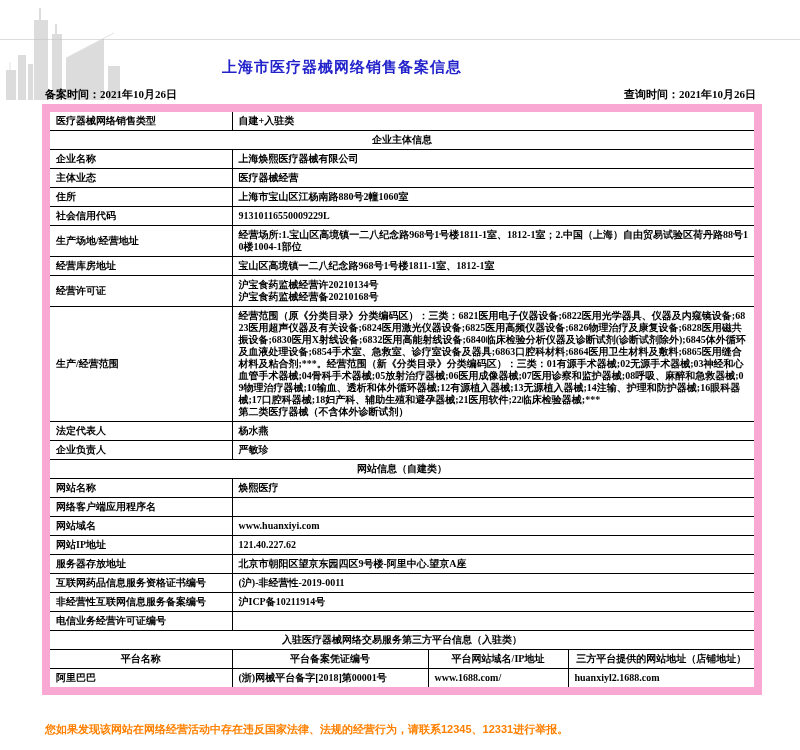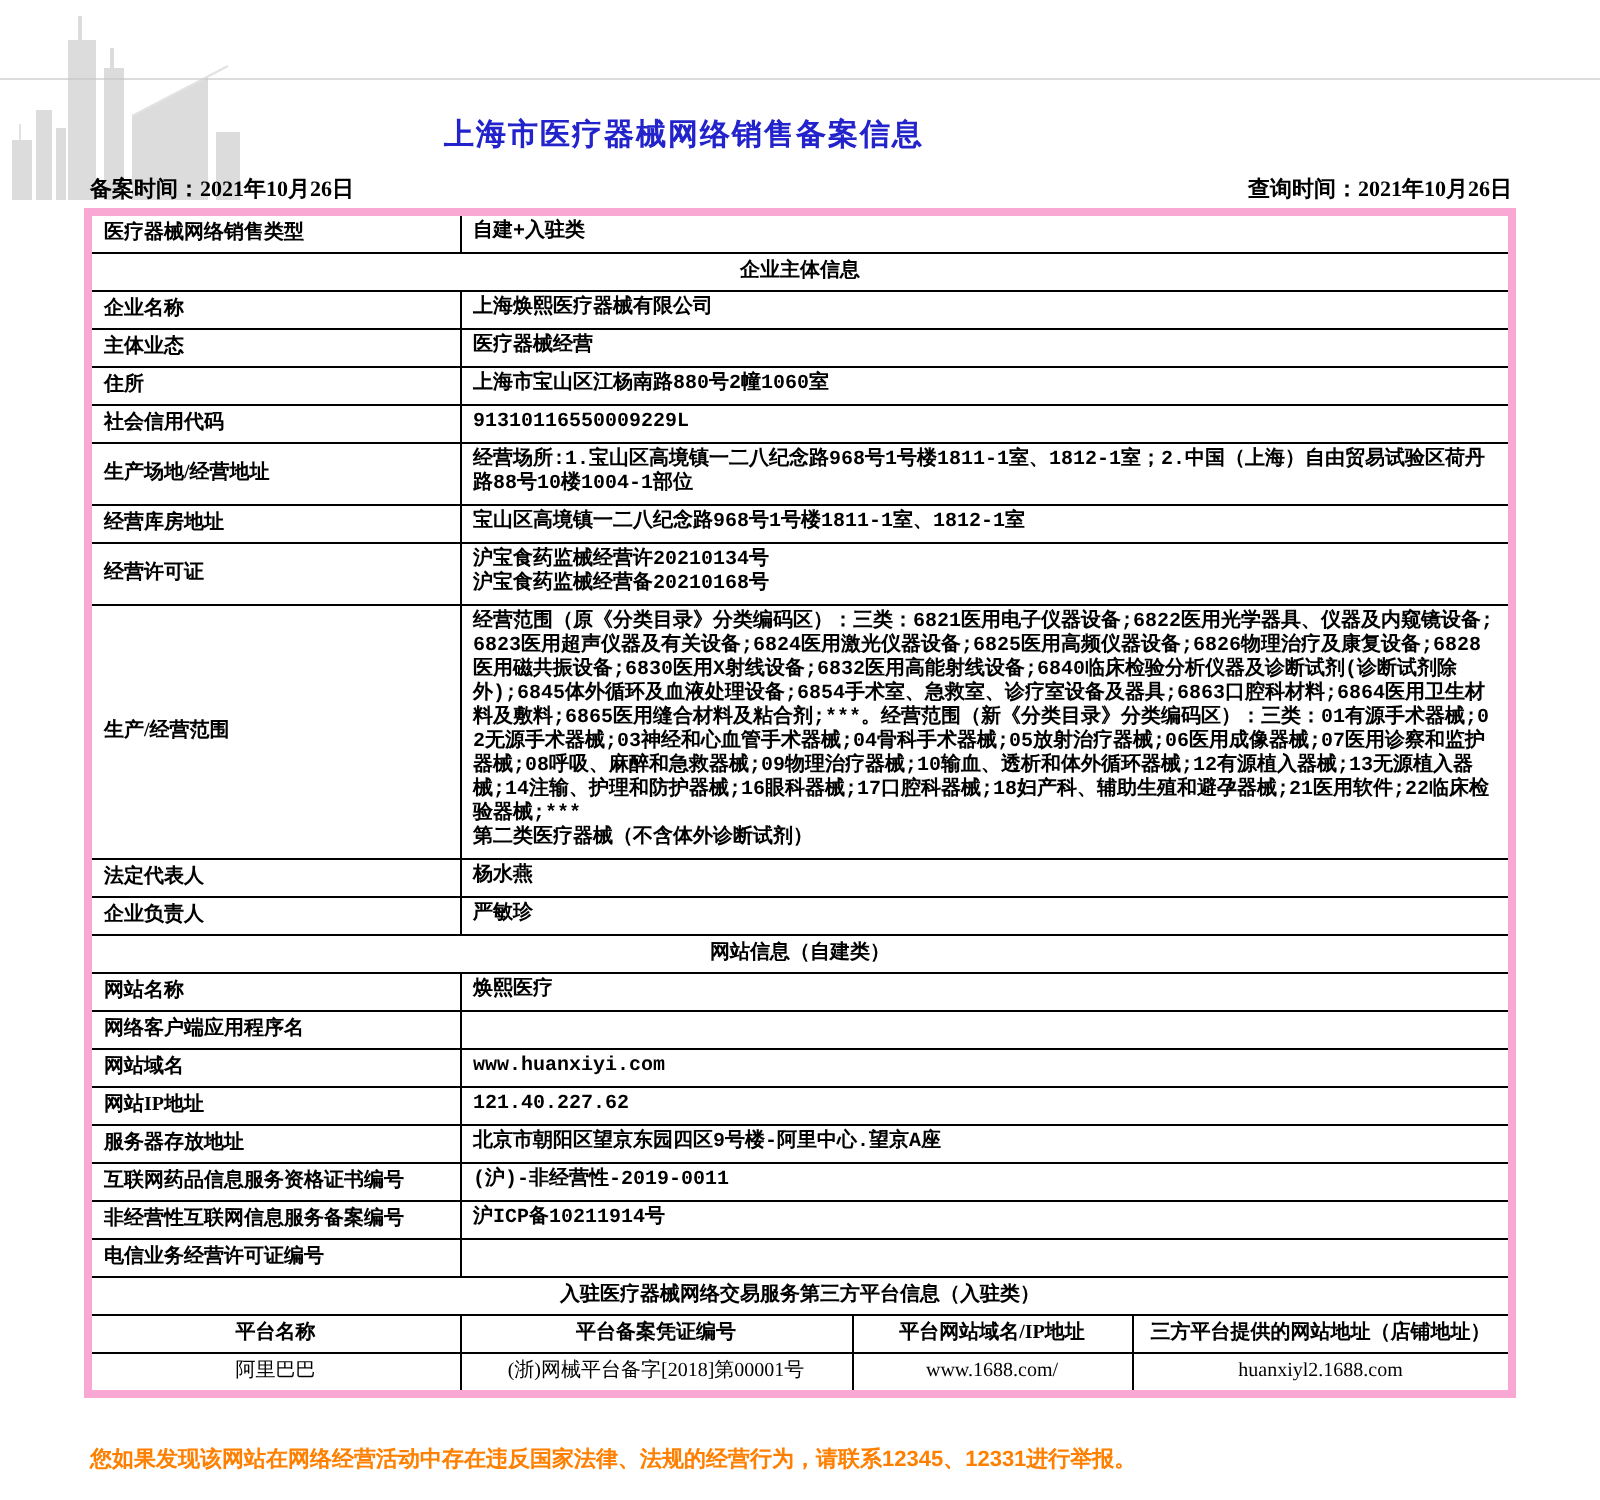--- a/index.html
+++ b/index.html
@@ -11,28 +11,28 @@
 
   .watermark { position:absolute; left:4px; top:0; opacity:.6; }
 
   .page-title { position:absolute; left:0; top:58px; width:684px; text-align:center;
     color:#2323cc; font-size:15px; font-weight:bold; letter-spacing:1px; }
 
   .meta-row { position:absolute; left:45px; top:87px; width:711px; display:flex;
     justify-content:space-between; font-size:11px; font-weight:bold; color:#000; }
 
   table.main { position:absolute; left:42px; top:104px; width:712px;
-    border-collapse:collapse; border:4px solid #f9a8d4; table-layout:fixed; }
+    border-collapse:collapse; border:8px solid #f9a8d4; table-layout:fixed; }
   table.main td { border:1px solid #000; font-size:10px; line-height:12px;
     padding:3px 6px; color:#000; vertical-align:middle; word-break:break-all; }
   td.lbl { font-weight:bold; padding-left:8px; }
-  td.val { white-space:pre-line; font-weight:bold;font-family:Liberation Mono, monospace; }
+  td.val { white-space:pre-line; font-weight:bold; }
   td.section { text-align:center; font-weight:bold; padding:2px 0; }
   td.pf-h { text-align:center; font-weight:bold; word-break:keep-all;margin-left:13px; }
-  td.pf-d { text-align:center; font-weight:normal; }
+  td.pf-d { font-weight:bold; }
 
   .footer-warning { position:absolute; left:45px; top:722px; width:740px;
     color:#ff8000; font-size:11px; font-weight:bold;
     font-family:"Liberation Sans","DejaVu Sans",sans-serif; }
 </style>
 </head>
 <body>
 
 <div class="canvas">
 

